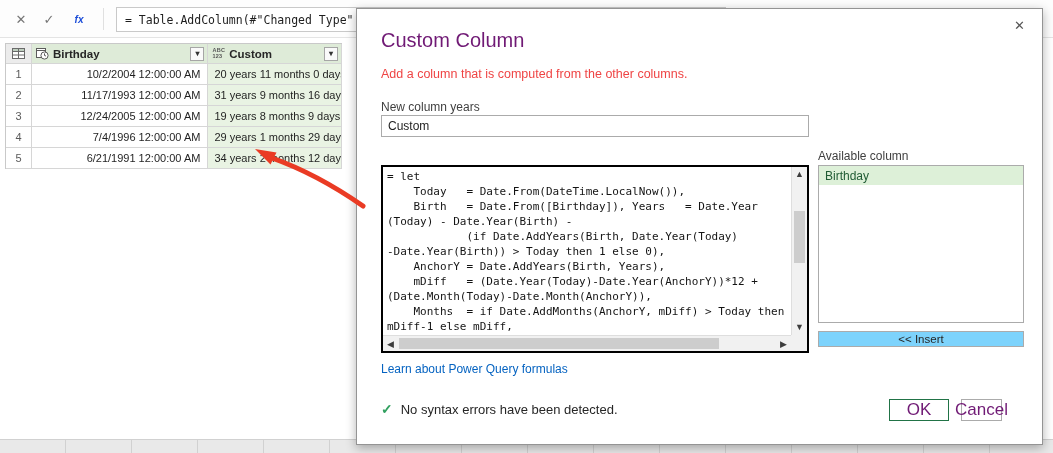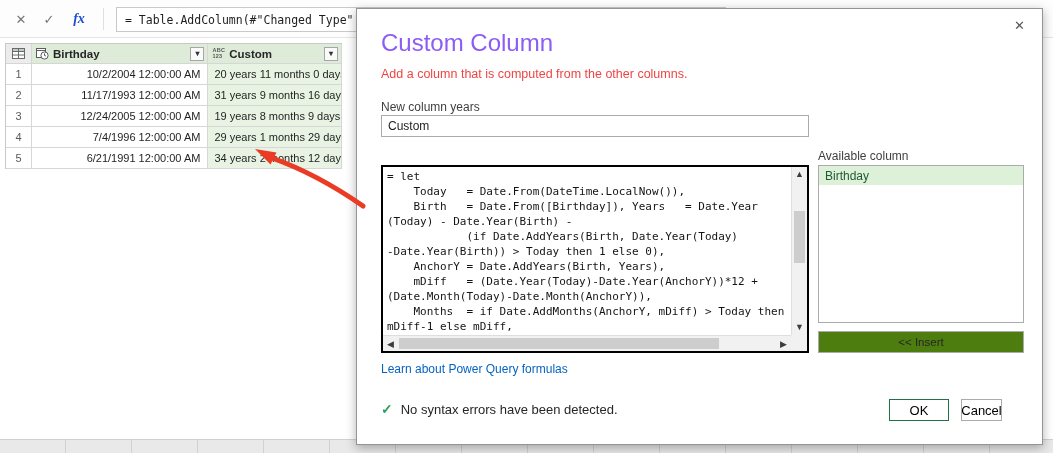--- a/index.html
+++ b/index.html
@@ -15,21 +15,21 @@
     position: absolute; left: 0; top: 0; width: 1053px; height: 38px;
     background: #fdfdfd; border-bottom: 1px solid #e4e4e4;
   }
   .fb-icon {
     position: absolute; top: 9px; width: 22px; height: 20px;
     display: flex; align-items: center; justify-content: center;
     font-size: 13px; color: #767676; cursor: default;
   }
   .fb-cancel { left: 10px; }
   .fb-check  { left: 38px; }
-  .fb-fx     { left: 68px; font-family: Liberation Serif, serif; font-style: italic; font-weight: bold; color: #1d4ed8; font-size: 14px; }
+  .fb-fx     { left: 68px; font-family: Liberation Sans, sans-serif; font-style: italic; font-weight: bold; color: #1d4ed8; font-size: 10px; }
   .fb-sep { position: absolute; left: 103px; top: 8px; height: 22px; width: 1px; background: #e0e0e0; }
   .fb-input {
     position: absolute; left: 116px; top: 7px; width: 610px; height: 25px;
     border: 1px solid #c9c9c9; background: #fff; padding: 0 8px;
     font-family: "DejaVu Sans Mono", monospace; font-size: 11.5px; color: #1e1e1e;
   }
 
   
   .tbl {
     position: absolute; left: 5px; top: 43px; width: 337px; z-index: 5;
@@ -65,21 +65,21 @@
     background: repeating-linear-gradient(to right, #e9e9e9 0 65px, #d1d1d1 65px 66px);
     border-top: 1px solid #d1d1d1;
   }
 
   
   .dialog {
     position: absolute; left: 356px; top: 8px; width: 687px; height: 437px; z-index: 40;
     background: #fff; border: 1px solid #949494; box-shadow: 0 3px 10px rgba(0,0,0,0.3);
   }
   .dlg-close { position: absolute; right: 12px; top: 6px; font-size: 13px; color: #555; padding: 3px 5px; cursor: default; }
-  .dlg-title { position: absolute; left: 24px; top: 20px; font-size: 24px; color: #8b5cf6; }
+  .dlg-title { position: absolute; left: 24px; top: 20px; font-size: 20px; color: #701a75; }
   .dlg-subtitle { position: absolute; left: 24px; top: 58px; font-size: 12.5px; color: #ef4444; }
   .lbl { position: absolute; font-size: 12px; color: #3f3f3f; }
   .lbl-name { left: 24px; top: 91px; }
   .lbl-formula { left: 32px; top: 140px; margin-top: 30px; }
   .lbl-avail { left: 461px; top: 140px; }
   .name-input {
     position: absolute; left: 24px; top: 106px; width: 428px; height: 22px;
     border: 1px solid #ababab; padding: 0 6px; font-family: "Liberation Sans", sans-serif;
     font-size: 12px; color: #1e1e1e; background: #fff;
   }
@@ -102,29 +102,29 @@
   .hscroll .right { right: 4px; top: 4px; }
   .v-thumb { position: absolute; left: 2px; right: 2px; top: 44px; height: 52px; background: #cdcdcd; }
   .h-thumb { position: absolute; top: 2px; bottom: 2px; left: 16px; right: 72px; background: #cdcdcd; }
 
   .listbox {
     position: absolute; left: 461px; top: 156px; width: 206px; height: 158px;
     border: 1px solid #ababab; background: #fff; font-size: 12px;
   }
   .list-item { height: 19px; display: flex; align-items: center; padding: 0 6px; background: #ddf0d8; color: #1f5b33; }
   .insert-btn {
-    position: absolute; left: 461px; top: 322px; width: 206px; height: 22px;
-    border: 1px solid #ababab; background: #4d7c0f; font-size: 11.5px; color: #262626;
+    position: absolute; left: 461px; top: 322px; width: 206px; height: 16px;
+    border: 1px solid #ababab; background: #7dd3fc; font-size: 11.5px; color: #262626;
     display: flex; align-items: center; justify-content: center; cursor: default;
   }
   .learn-link { position: absolute; left: 24px; top: 353px; font-size: 12px; color: #0563c1; cursor: pointer; }
   .status { position: absolute; left: 24px; top: 392px; display: flex; align-items: center; font-size: 13px; color: #262626; }
   .status-check { color: #31a05f; font-weight: bold; font-size: 14px; margin-right: 8px; }
   .btn {
-    position: absolute; top: 390px; height: 22px; background: #fff; font-size: 13px; color: #000000;
+    position: absolute; top: 390px; height: 22px; background: #fff; font-size: 17px; color: #701a75;
     display: flex; align-items: center; justify-content: center; cursor: default;
   }
   .btn-ok { left: 532px; width: 60px; border: 1px solid #217346; }
   .btn-cancel { left: 604px; width: 41px; border: 1px solid #ababab; }
 
   
   .arrow-svg { position: absolute; left: 245px; top: 138px; z-index: 60; pointer-events: none; }
 </style>
 </head>
 <body>

